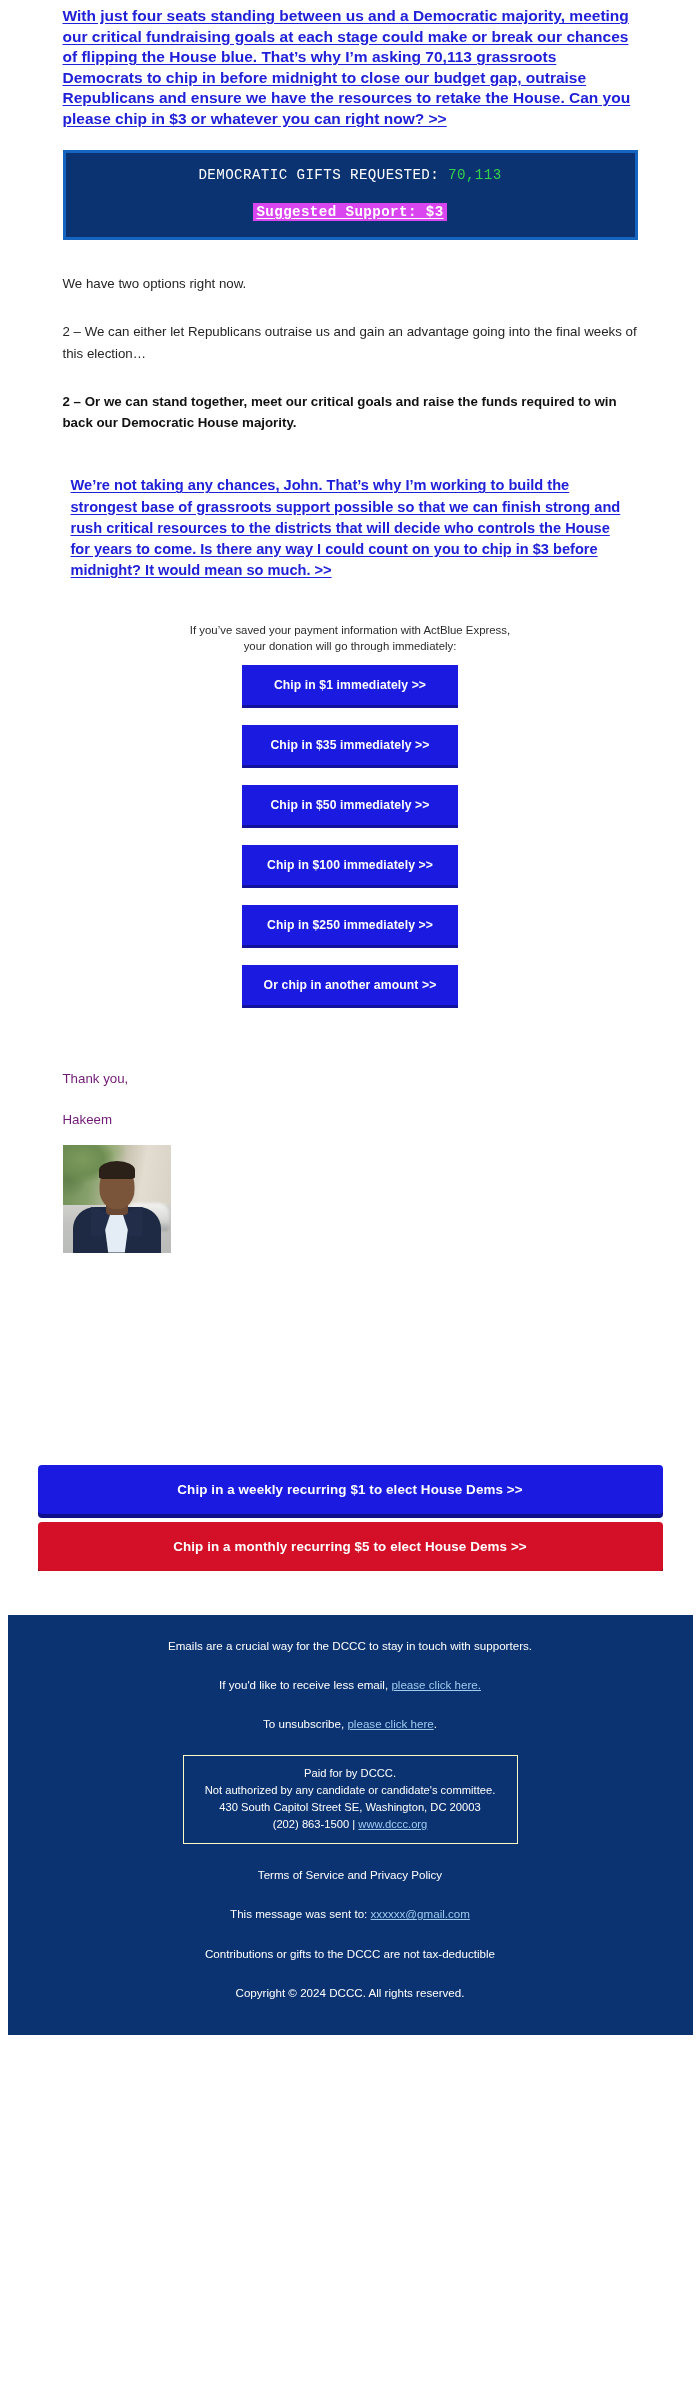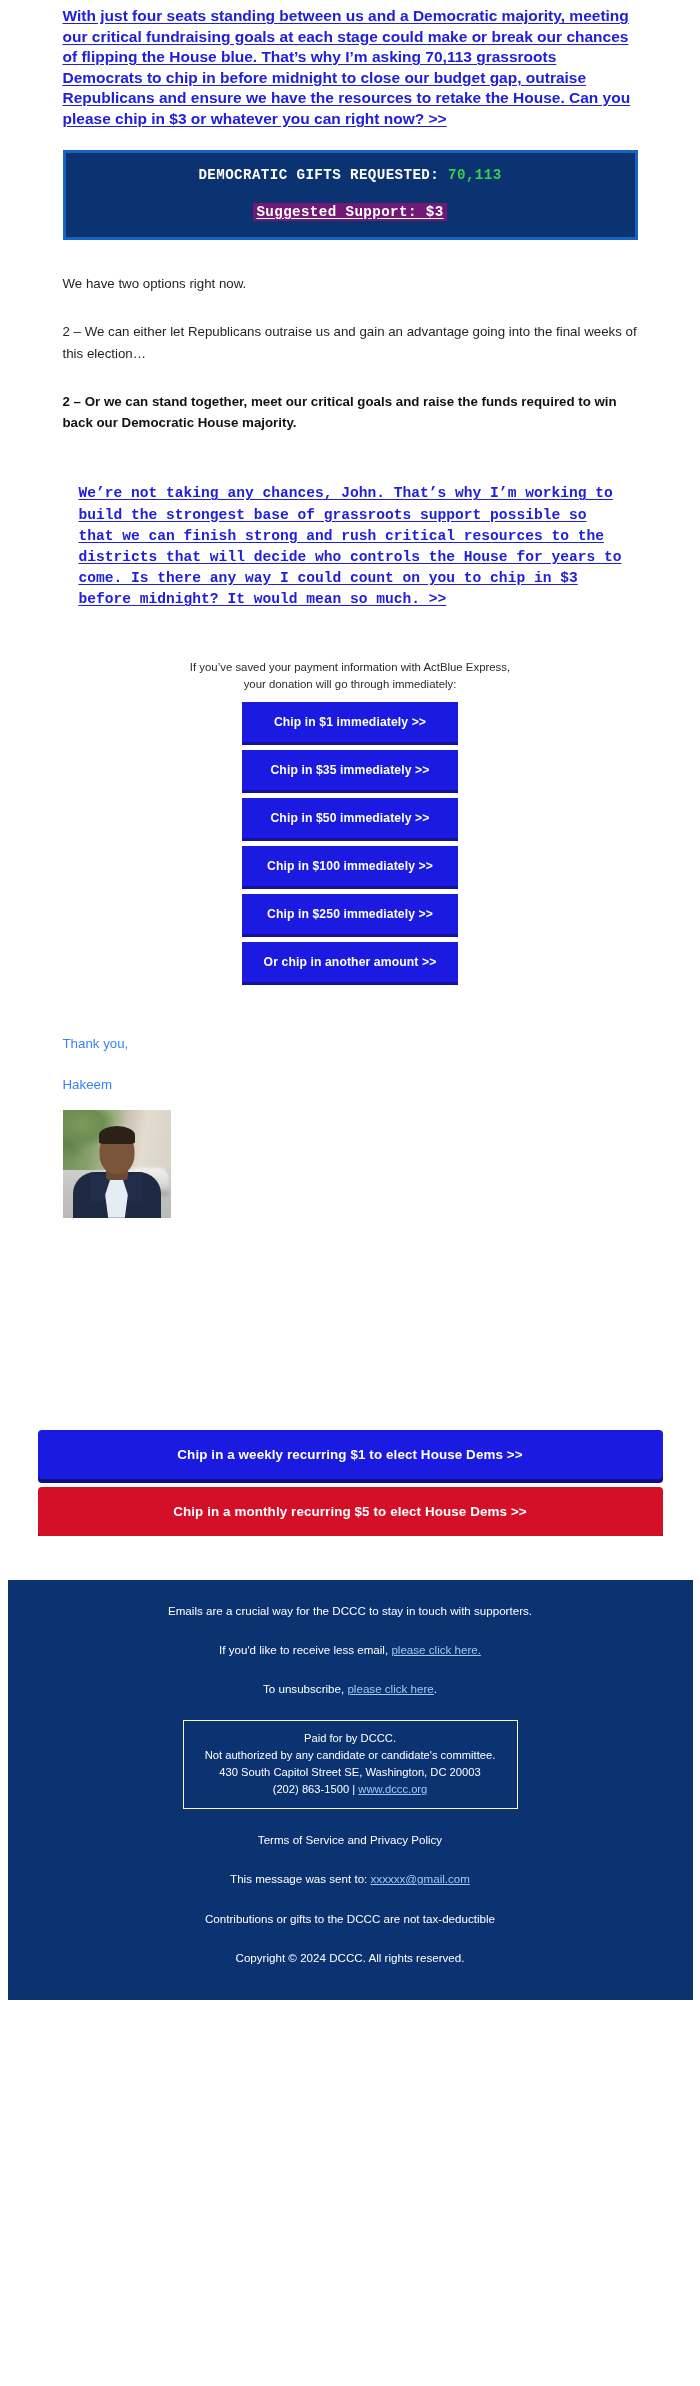--- a/index.html
+++ b/index.html
@@ -48,36 +48,36 @@
   .stats-box {
     background: #0b3372;
     border: 3px solid #1565c0;
     padding: 14px 10px 14px 10px;
     text-align: center;
     box-sizing: border-box;
   }
   .stats-line {
     font-family: "Liberation Mono", "DejaVu Sans Mono", monospace;
     font-size: 14.2px;
-    font-weight: bold;
+    font-weight: normal;
     color: #ffffff;
     letter-spacing: 0.4px;
     line-height: 1.2;
     white-space: nowrap;
   }
   .stats-line.l1 { margin: 0 0 4px 0; }
   .stats-line.l2 { margin: 14px 0 0 0; }
   .stats-num { color: #35d14a; }
   .stats-suggest-row {
     margin: 18px 0 2px 0;
     text-align: center;
   }
   .stats-suggest {
     display: inline-block;
-    background: #701a75;
+    background: #d946ef;
     color: #ffffff;
     font-family: "Liberation Mono", "DejaVu Sans Mono", monospace;
     font-size: 14.2px;
     font-weight: bold;
     letter-spacing: 0.4px;
     text-decoration: underline;
     text-underline-offset: 2px;
     padding: 1px 3px;
     white-space: nowrap;
   }
@@ -91,26 +91,25 @@
     font-weight: normal;
   }
   p.body-par.bold {
     font-weight: bold;
     color: #121212;
   }
   .pgap-lg { height: 33px; }
   .pgap-md { height: 26px; }
 
   p.mid-link {
-    margin: 16px;
+    margin: 8px;
     font-size: 14.6px;
     line-height: 1.45;
     font-weight: bold;
     color: #2020d8;
-    font-family: Liberation Mono, monospace;
   }
   p.mid-link .u {
     text-decoration: underline;
     text-underline-offset: 2px;
   }
 
   
   .ab-note {
     margin: 0;
     text-align: center;
@@ -121,39 +120,39 @@
   }
 
   
   .chip-stack {
     padding: 10px 0 0 0;
     text-align: center;
   }
   .chip-btn {
     display: block;
     width: 216px;
-    margin: 0 auto 8px auto;
+    margin: 0 auto 20px auto;
     background: #1a1ae0;
     color: #ffffff;
     font-size: 12.2px;
     font-weight: bold;
     text-align: center;
     padding: 13px 4px 13px 4px;
     border-radius: 0;
     box-shadow: 0 3px 0 #12129c;
     box-sizing: border-box;
     cursor: pointer;
     letter-spacing: 0.1px;
   }
 
   
   .sig-name {
     margin: 0;
     font-size: 13.3px;
-    color: #3b82f6;
+    color: #701a75;
   }
   .portrait-wrap {
     padding: 18px 0 0 0;
   }
   .portrait {
     width: 108px;
     height: 108px;
     position: relative;
     overflow: hidden;
     background: #cdd6c4;

